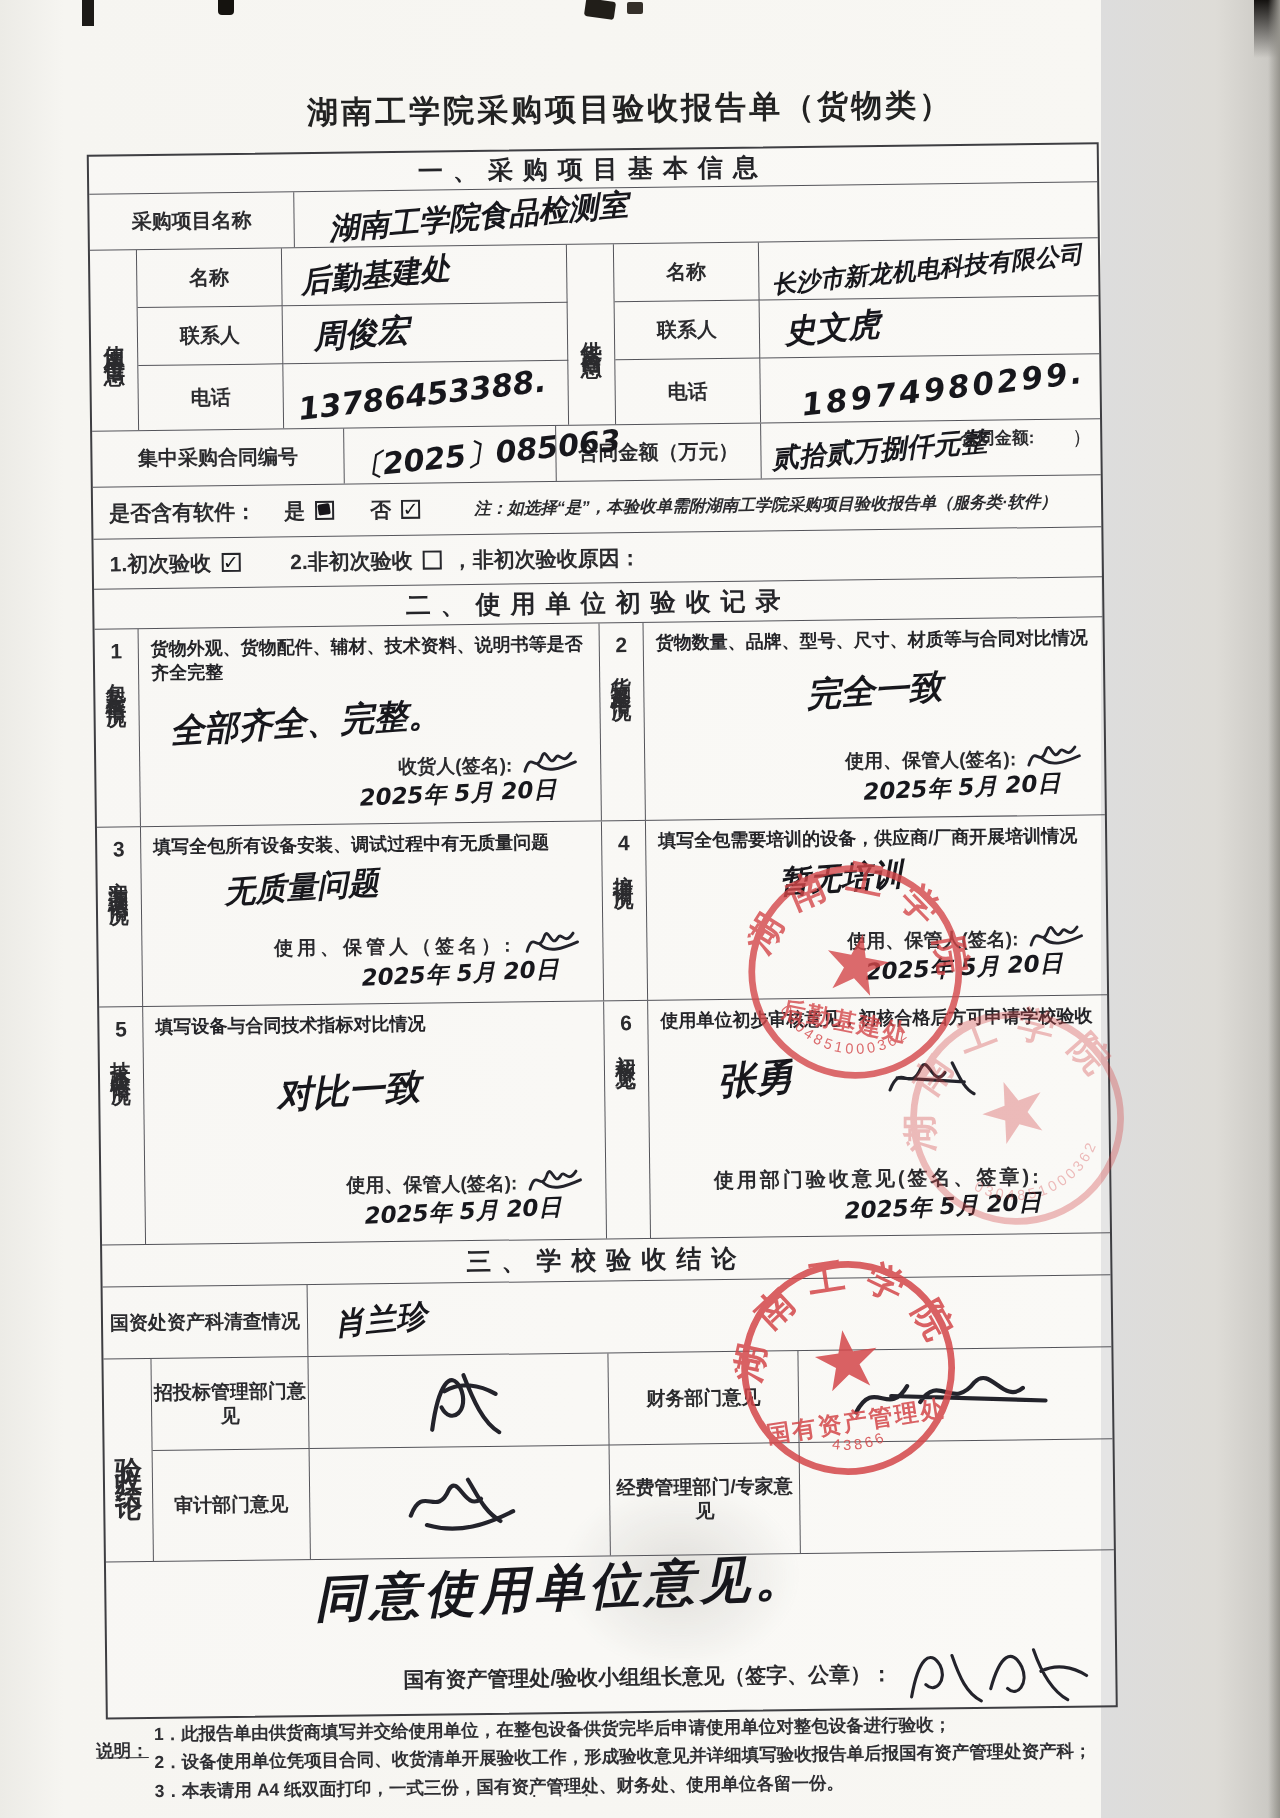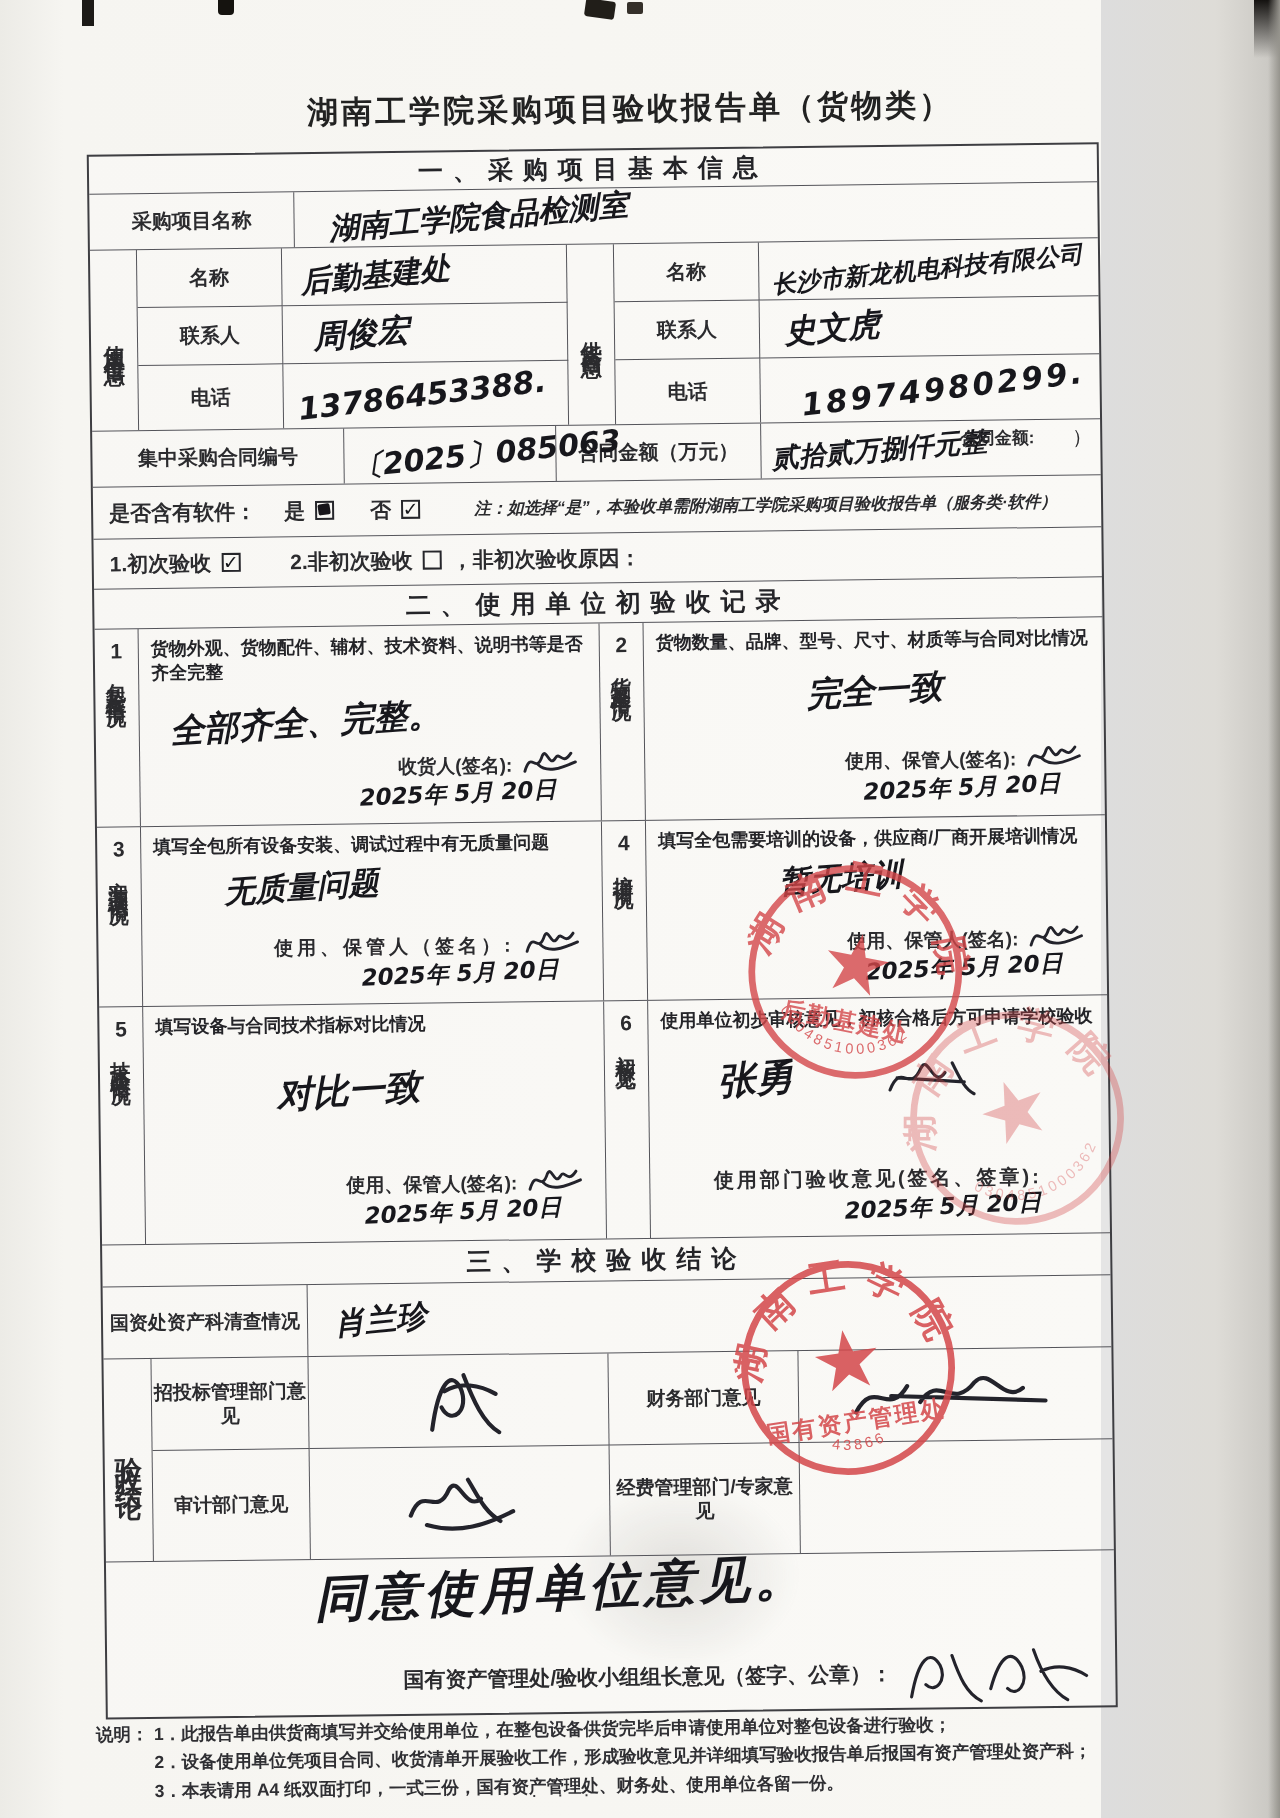--- a/index.html
+++ b/index.html
@@ -78,21 +78,21 @@
   .stamp .arc{font-size:33px;font-weight:700;letter-spacing:14px;fill:currentColor;}
   .stamp .inner{font-size:21px;font-weight:700;fill:currentColor;letter-spacing:2px;}
   .stamp .code{font-size:13px;letter-spacing:3px;fill:currentColor;}
   .stamp .star{font-size:72px;fill:currentColor;}
   .stamp-unit{left:742px;top:862px;opacity:.8;transform:rotate(12deg);}
   .stamp-ghost{left:902px;top:1010px;opacity:.35;transform:rotate(-20deg);}
   .stamp-asset{left:730px;top:1258px;opacity:.85;transform:rotate(-8deg);}
   
   .notes{position:absolute;left:86px;top:1714px;width:1150px;font-size:17.5px;font-weight:600;
          color:#2f2f33;line-height:1.62;}
-  .notes .prefix{position:absolute;left:0;top:0;}
+  .notes .prefix{position:absolute;left:0;top:16px;text-decoration:underline;}
   .notes .items{padding-left:58px;}
   .footer-dots{position:absolute;left:520px;top:1782px;font-size:20px;letter-spacing:7px;color:#3a3a3e;}
 </style>
 </head>
 <body>
 
 <div class="page">
 
   <div class="artifact smudge-d"></div>
   <div class="artifact smudge-a"></div>

